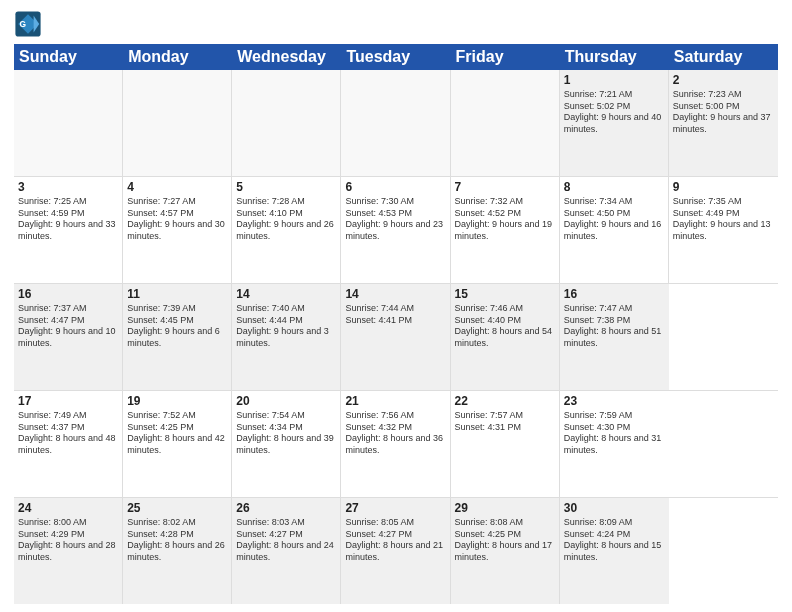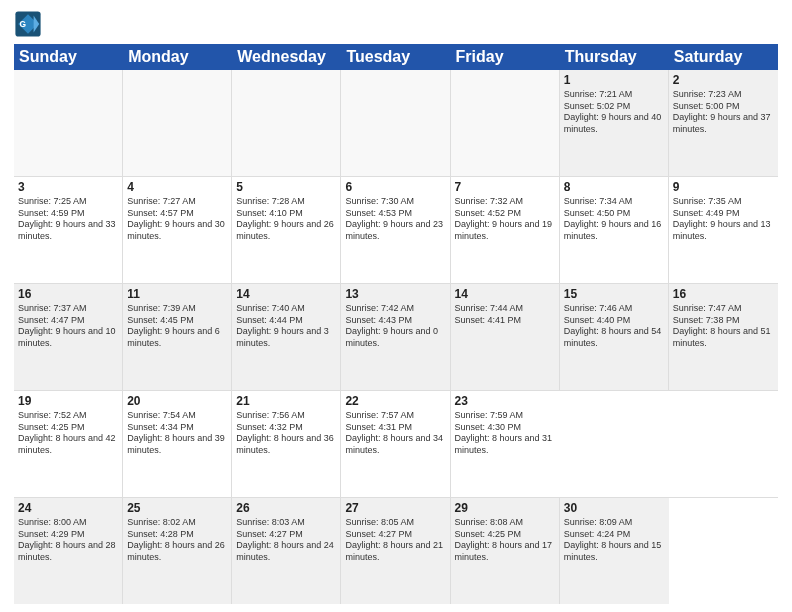--- a/index.html
+++ b/index.html
@@ -216,45 +216,45 @@
             <p>Sunset: 4:45 PM</p>
             <p>Daylight: 9 hours and 6 minutes.</p>
           </div>
           <div class="cal-cell shaded">
             <div class="day-num">14</div>
             <p>Sunrise: 7:40 AM</p>
             <p>Sunset: 4:44 PM</p>
             <p>Daylight: 9 hours and 3 minutes.</p>
           </div>
           <div class="cal-cell shaded">
-            <div class="day-num">13</div>
-            <p>Sunrise: 7:42 AM</p>
-            <p>Sunset: 4:43 PM</p>
-            <p>Daylight: 9 hours and 0 minutes.</p>
-          </div>
-          <div class="cal-cell shaded">
             <div class="day-num">14</div>
             <p>Sunrise: 7:44 AM</p>
             <p>Sunset: 4:41 PM</p>
           </div>
           <div class="cal-cell shaded">
             <div class="day-num">15</div>
             <p>Sunrise: 7:46 AM</p>
             <p>Sunset: 4:40 PM</p>
             <p>Daylight: 8 hours and 54 minutes.</p>
           </div>
           <div class="cal-cell shaded">
             <div class="day-num">16</div>
             <p>Sunrise: 7:47 AM</p>
             <p>Sunset: 7:38 PM</p>
             <p>Daylight: 8 hours and 51 minutes.</p>
           </div>
         </div>
         <div class="cal-row">
           <div class="cal-cell">
+            <div class="day-num">17</div>
+            <p>Sunrise: 7:49 AM</p>
+            <p>Sunset: 4:37 PM</p>
+            <p>Daylight: 8 hours and 48 minutes.</p>
+          </div>
+          <div class="cal-cell">
             <div class="day-num">19</div>
             <p>Sunrise: 7:52 AM</p>
             <p>Sunset: 4:25 PM</p>
             <p>Daylight: 8 hours and 42 minutes.</p>
           </div>
           <div class="cal-cell">
             <div class="day-num">20</div>
             <p>Sunrise: 7:54 AM</p>
             <p>Sunset: 4:34 PM</p>
             <p>Daylight: 8 hours and 39 minutes.</p>
@@ -262,21 +262,20 @@
           <div class="cal-cell">
             <div class="day-num">21</div>
             <p>Sunrise: 7:56 AM</p>
             <p>Sunset: 4:32 PM</p>
             <p>Daylight: 8 hours and 36 minutes.</p>
           </div>
           <div class="cal-cell">
             <div class="day-num">22</div>
             <p>Sunrise: 7:57 AM</p>
             <p>Sunset: 4:31 PM</p>
-            <p>Daylight: 8 hours and 34 minutes.</p>
           </div>
           <div class="cal-cell">
             <div class="day-num">23</div>
             <p>Sunrise: 7:59 AM</p>
             <p>Sunset: 4:30 PM</p>
             <p>Daylight: 8 hours and 31 minutes.</p>
           </div>
         </div>
         <div class="cal-row">
           <div class="cal-cell shaded">

